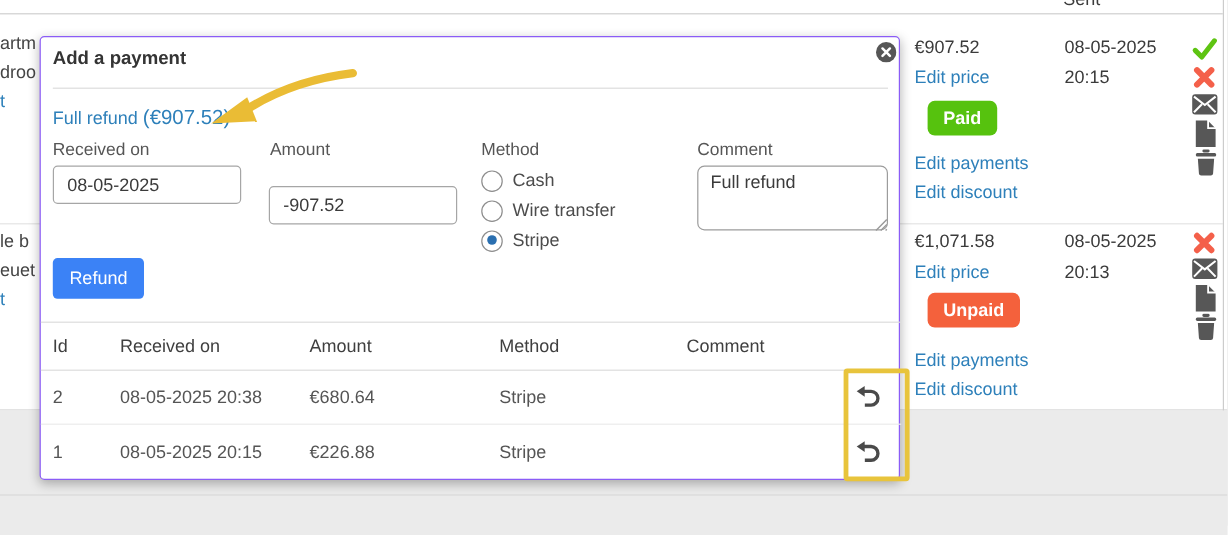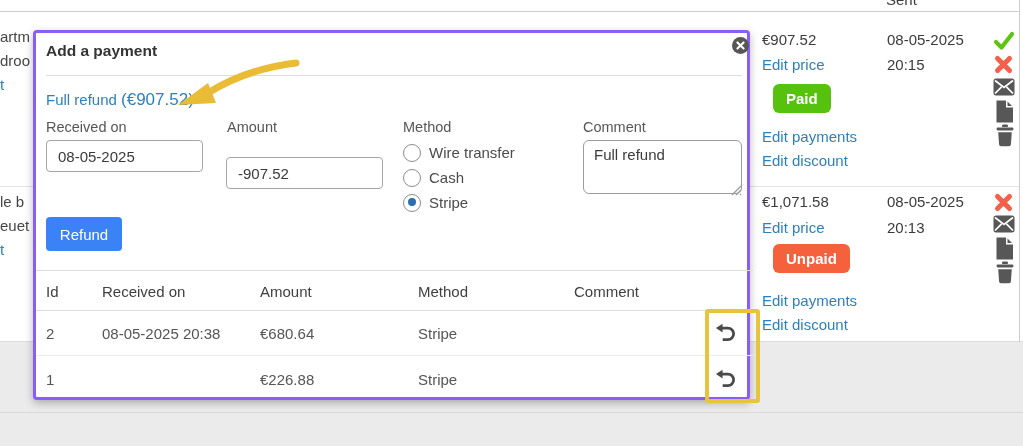--- a/index.html
+++ b/index.html
@@ -26,21 +26,21 @@
   .badge {
     display:inline-block; padding:6px 13px; border-radius:6px;
     color:#fff; font-weight:bold; font-size:15px; white-space:nowrap;margin-left:11px;
   }
   .icon-btn { width:22px; height:22px; cursor:pointer; }
   .icon-btn svg { display:block; }
 
   
   .modal {
     left:33px; top:30px; width:717px; height:370px;
-    background:#fff; border:3px solid #8b5cf6; border-radius:4px;
+    background:#fff; border:1px solid #8b5cf6; border-radius:4px;
     box-shadow:0 3px 9px rgba(0,0,0,.28);
     padding-left:20px;
   }
   .modal-title { left:10px; top:9px; font-size:15.5px; font-weight:bold; color:#343434; }
   .modal-close { left:696px; top:4px; width:17px; height:17px; cursor:pointer; }
   .title-divider { left:10px; top:42px; width:696px; border-top:1px solid #ddd; }
 
   .refund-link { left:10px; top:57px; font-size:15px; color:#2e80ba; cursor:pointer; white-space:nowrap; }
   .refund-link .amt { font-size:17px; }
 
@@ -210,25 +210,25 @@
     <div class="abs field-label" style="left:191px; top:86px;">Amount</div>
     <div class="abs field-label" style="left:367px; top:86px;">Method</div>
     <div class="abs field-label" style="left:547px; top:86px;">Comment</div>
 
     <input class="abs text-input" style="left: 10px; top: 107px; width: 157px;" value="08-05-2025">
     <input class="abs text-input" style="left: 190px; top: 107px; width: 157px; margin-top: 17px;" value="-907.52">
 
     <div class="abs" style="left:367px; top:107px;">
       <div class="radio-row">
         <span class="radio"></span>
-        <span class="radio-label">Wire transfer</span>
+        <span class="radio-label">Cash</span>
       </div>
       <div class="radio-row">
         <span class="radio"></span>
-        <span class="radio-label">Cash</span>
+        <span class="radio-label">Wire transfer</span>
       </div>
       <div class="radio-row">
         <span class="radio selected"></span>
         <span class="radio-label">Stripe</span>
       </div>
     </div>
 
     <div class="abs fake-textarea" style="left:547px; top:107px;">Full refund</div>
     <div class="abs resize-handle" style="left:695px; top:149px;">
       <svg width="11" height="11" viewBox="0 0 11 11">
@@ -253,20 +253,21 @@
         <span class="m-cell c-method">Stripe</span>
         <span class="undo-btn">
           <svg width="25" height="25" viewBox="0 0 24 24">
               <path d="M7 7.3 H14.3 A5.5 5.5 0 0 1 14.3 18.3 H9.3" fill="none" stroke="#4a4a4a" stroke-width="2.7"></path>
               <path d="M9.2 3 L2.8 7.3 L9.2 11.6 Z" fill="#4a4a4a"></path>
             </svg>
         </span>
       </div>
       <div class="m-row last">
         <span class="m-cell c-id">1</span>
+        <span class="m-cell c-received">08-05-2025 20:15</span>
         <span class="m-cell c-amount">€226.88</span>
         <span class="m-cell c-method">Stripe</span>
         <span class="m-cell c-comment"></span>
         <span class="undo-btn">
           <svg width="25" height="25" viewBox="0 0 24 24">
               <path d="M7 7.3 H14.3 A5.5 5.5 0 0 1 14.3 18.3 H9.3" fill="none" stroke="#4a4a4a" stroke-width="2.7"></path>
               <path d="M9.2 3 L2.8 7.3 L9.2 11.6 Z" fill="#4a4a4a"></path>
             </svg>
         </span>
       </div>

